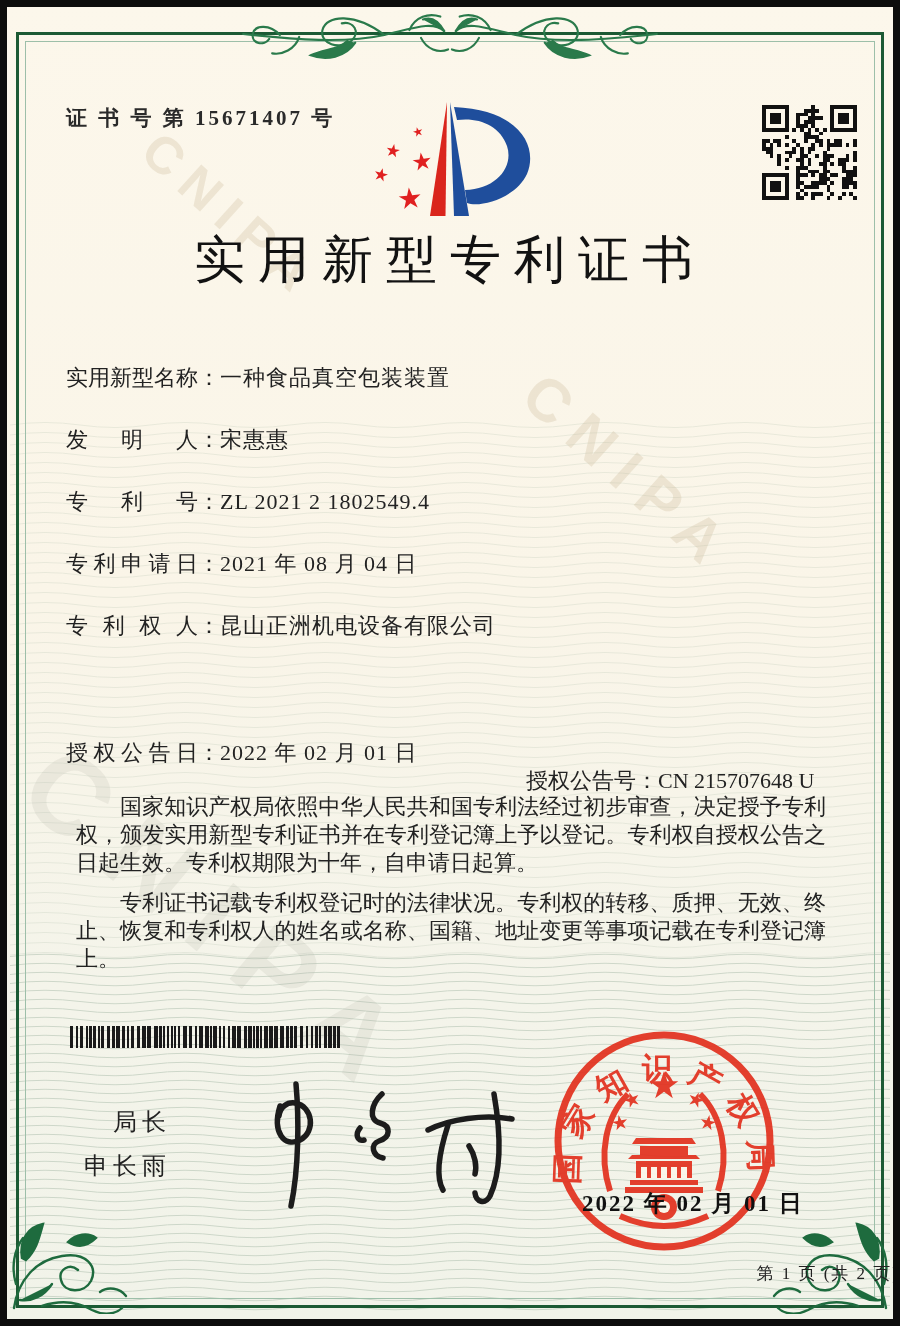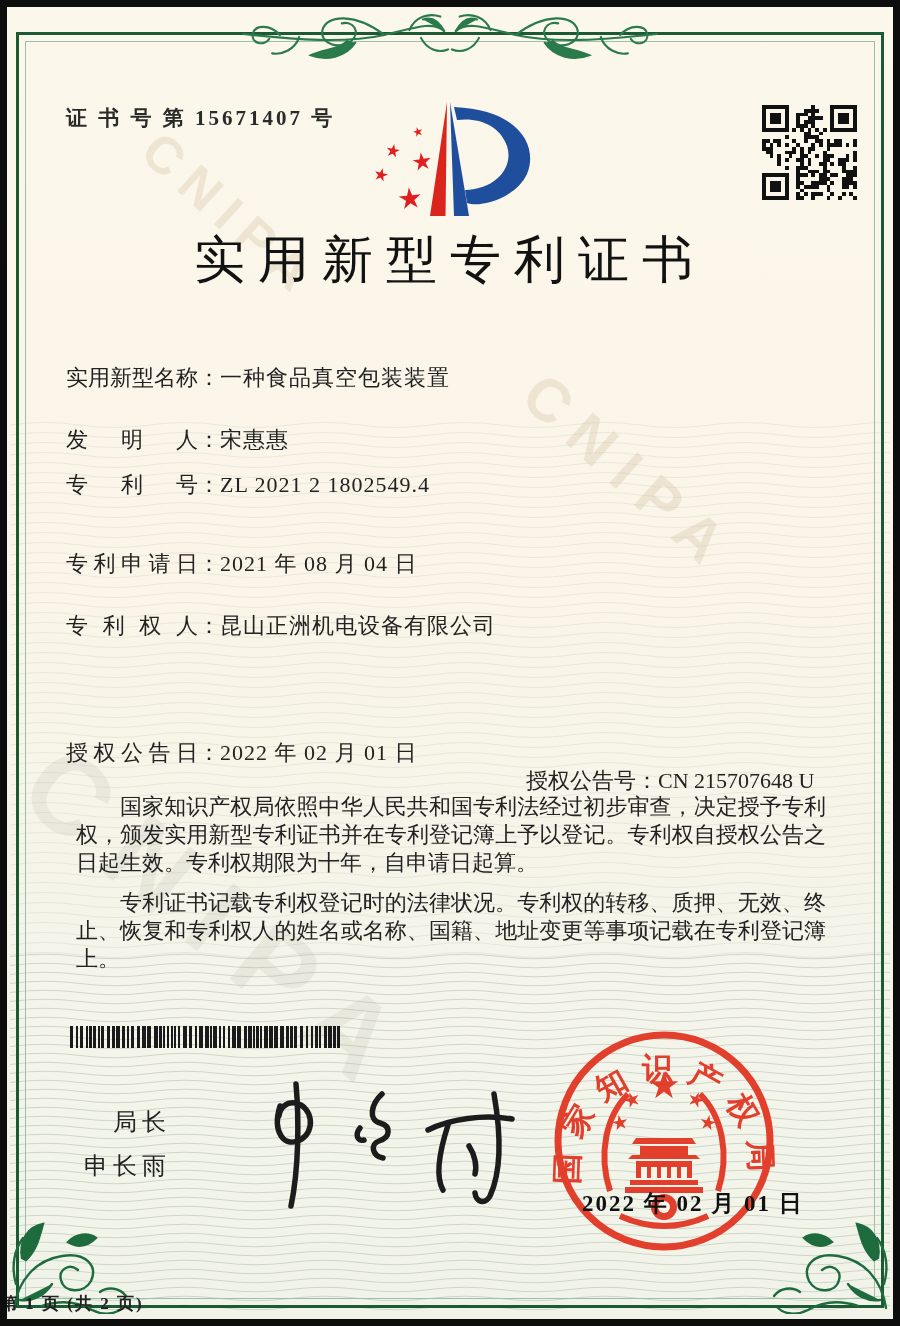--- a/index.html
+++ b/index.html
@@ -24,21 +24,21 @@
   .fcolon{display:inline-block;width:22px;}
   .fvalue{letter-spacing:1px;}
   .grant-no{position:absolute;left:460px;top:0;font-size:22px;white-space:nowrap;margin-top:28px;}
   .paras{left:64px;top:781px;width:774px;font-size:22px;line-height:28px;text-align:justify;z-index:6;}
   .paras p{margin:12px;text-indent:44px;}
   .barcode{left:70px;top:1026px;width:273px;height:22px;z-index:6;}
   .sig-block{left:84px;top:1100px;font-size:24px;letter-spacing:5px;line-height:44px;z-index:6;text-align:right;}
   .signature{left:232px;top:1076px;width:300px;height:145px;z-index:7;}
   .seal{left:548px;top:1026px;width:232px;height:234px;z-index:6;}
   .seal-date{left:582px;top:1188px;font-size:23px;font-weight:600;letter-spacing:2px;color:#111;z-index:8;white-space:nowrap;}
-  .footer{left:0;top:1292px;width:100%;text-align:left;font-size:17px;letter-spacing:2px;z-index:6;font-weight:bold;}
+  .footer{left:0;top:1262px;width:100%;text-align:right;font-size:17px;letter-spacing:2px;z-index:6;}
   .wm{position:absolute;color:rgba(198,178,142,0.26);font-family:"Liberation Sans","DejaVu Sans",sans-serif;
       font-weight:700;z-index:2;pointer-events:none;white-space:nowrap;}
   .wm1{left:170px;top:120px;font-size:52px;letter-spacing:12px;transform:rotate(42deg);transform-origin:left top;}
   .wm2{left:555px;top:360px;font-size:60px;letter-spacing:16px;transform:rotate(42deg);transform-origin:left top;}
   .wm3{left:80px;top:720px;font-size:110px;letter-spacing:28px;color:rgba(170,170,158,0.17);
        transform:rotate(40deg);transform-origin:left top;}
   .orn-top{left:230px;top:5px;width:440px;height:58px;z-index:4;}
   .orn-bl{left:8px;top:1222px;width:122px;height:92px;z-index:4;}
   .orn-br{left:770px;top:1222px;width:122px;height:92px;z-index:4;}
   svg{display:block;}
@@ -413,21 +413,21 @@
   </div>
 
   <div class="abs title">实用新型专利证书</div>
 
   <div class="frow" style="top:425px">
     <span class="flabel">发明人</span><span class="fcolon">：</span><span class="fvalue">宋惠惠</span>
   </div>
   <div class="frow" style="top:363px">
     <span class="flabel">实用新型名称</span><span class="fcolon">：</span><span class="fvalue">一种食品真空包装装置</span>
   </div>
-  <div class="frow" style="top:470px">
+  <div class="frow" style="top:487px">
     <span class="flabel">专利号</span><span class="fcolon">：</span><span class="fvalue">ZL 2021 2 1802549.4</span>
   </div>
   <div class="frow" style="top:549px">
     <span class="flabel">专利申请日</span><span class="fcolon">：</span><span class="fvalue">2021 年 08 月 04 日</span>
   </div>
   <div class="frow" style="top:611px">
     <span class="flabel">专利权人</span><span class="fcolon">：</span><span class="fvalue">昆山正洲机电设备有限公司</span>
   </div>
   <div class="frow" style="top:738px;width:780px">
     <span class="flabel">授权公告日</span><span class="fcolon">：</span><span class="fvalue">2022 年 02 月 01 日</span>

